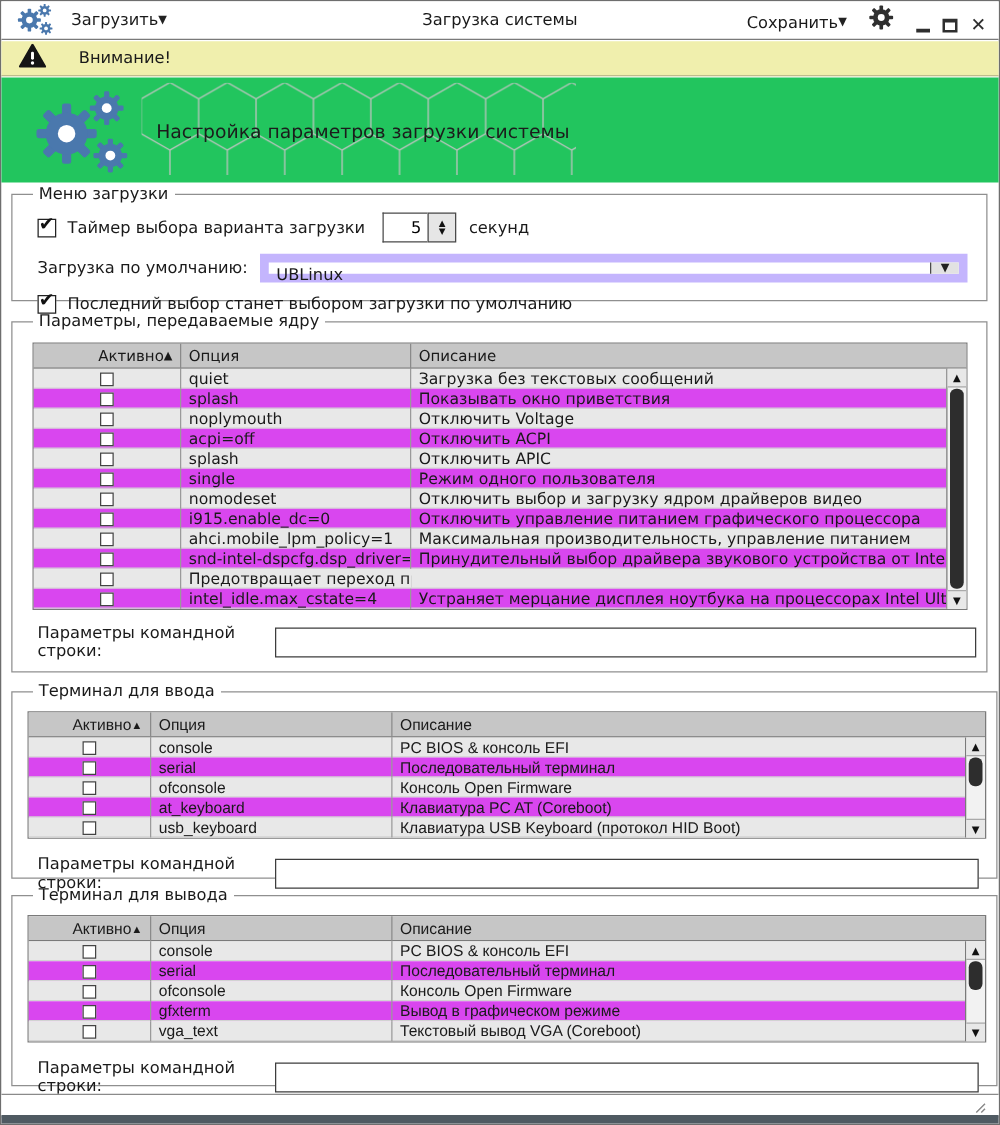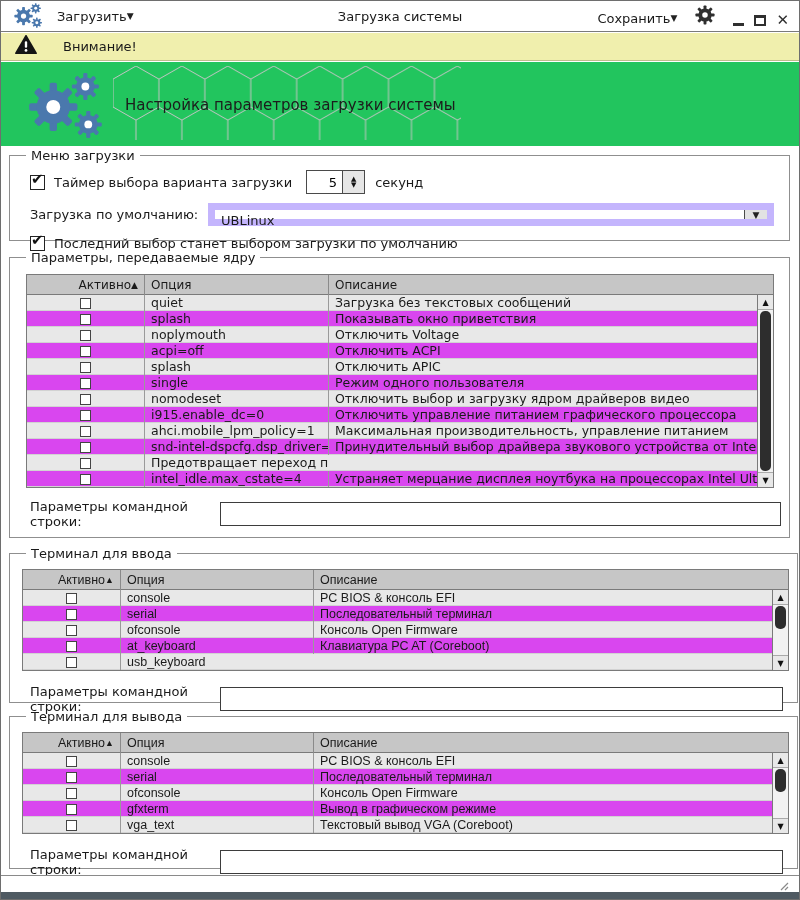--- a/index.html
+++ b/index.html
@@ -396,20 +396,21 @@
             </div>
     <div class="c2">at_keyboard</div>
     <div class="c3">Клавиатура PC AT (Coreboot)</div>
   </div>
 
   <div class="row">
     <div class="c1">
               <span class="rowcb"></span>
             </div>
     <div class="c2">usb_keyboard</div>
+    <div class="c3">Клавиатура USB Keyboard (протокол HID Boot)</div>
   </div>
 </div>
       <div class="sbar">
         <div class="sbtn up">▲</div>
         <div class="strack">
             <div class="sthumb thumb-part"></div>
           </div>
         <div class="sbtn down">▼</div>
       </div>
     </div>

